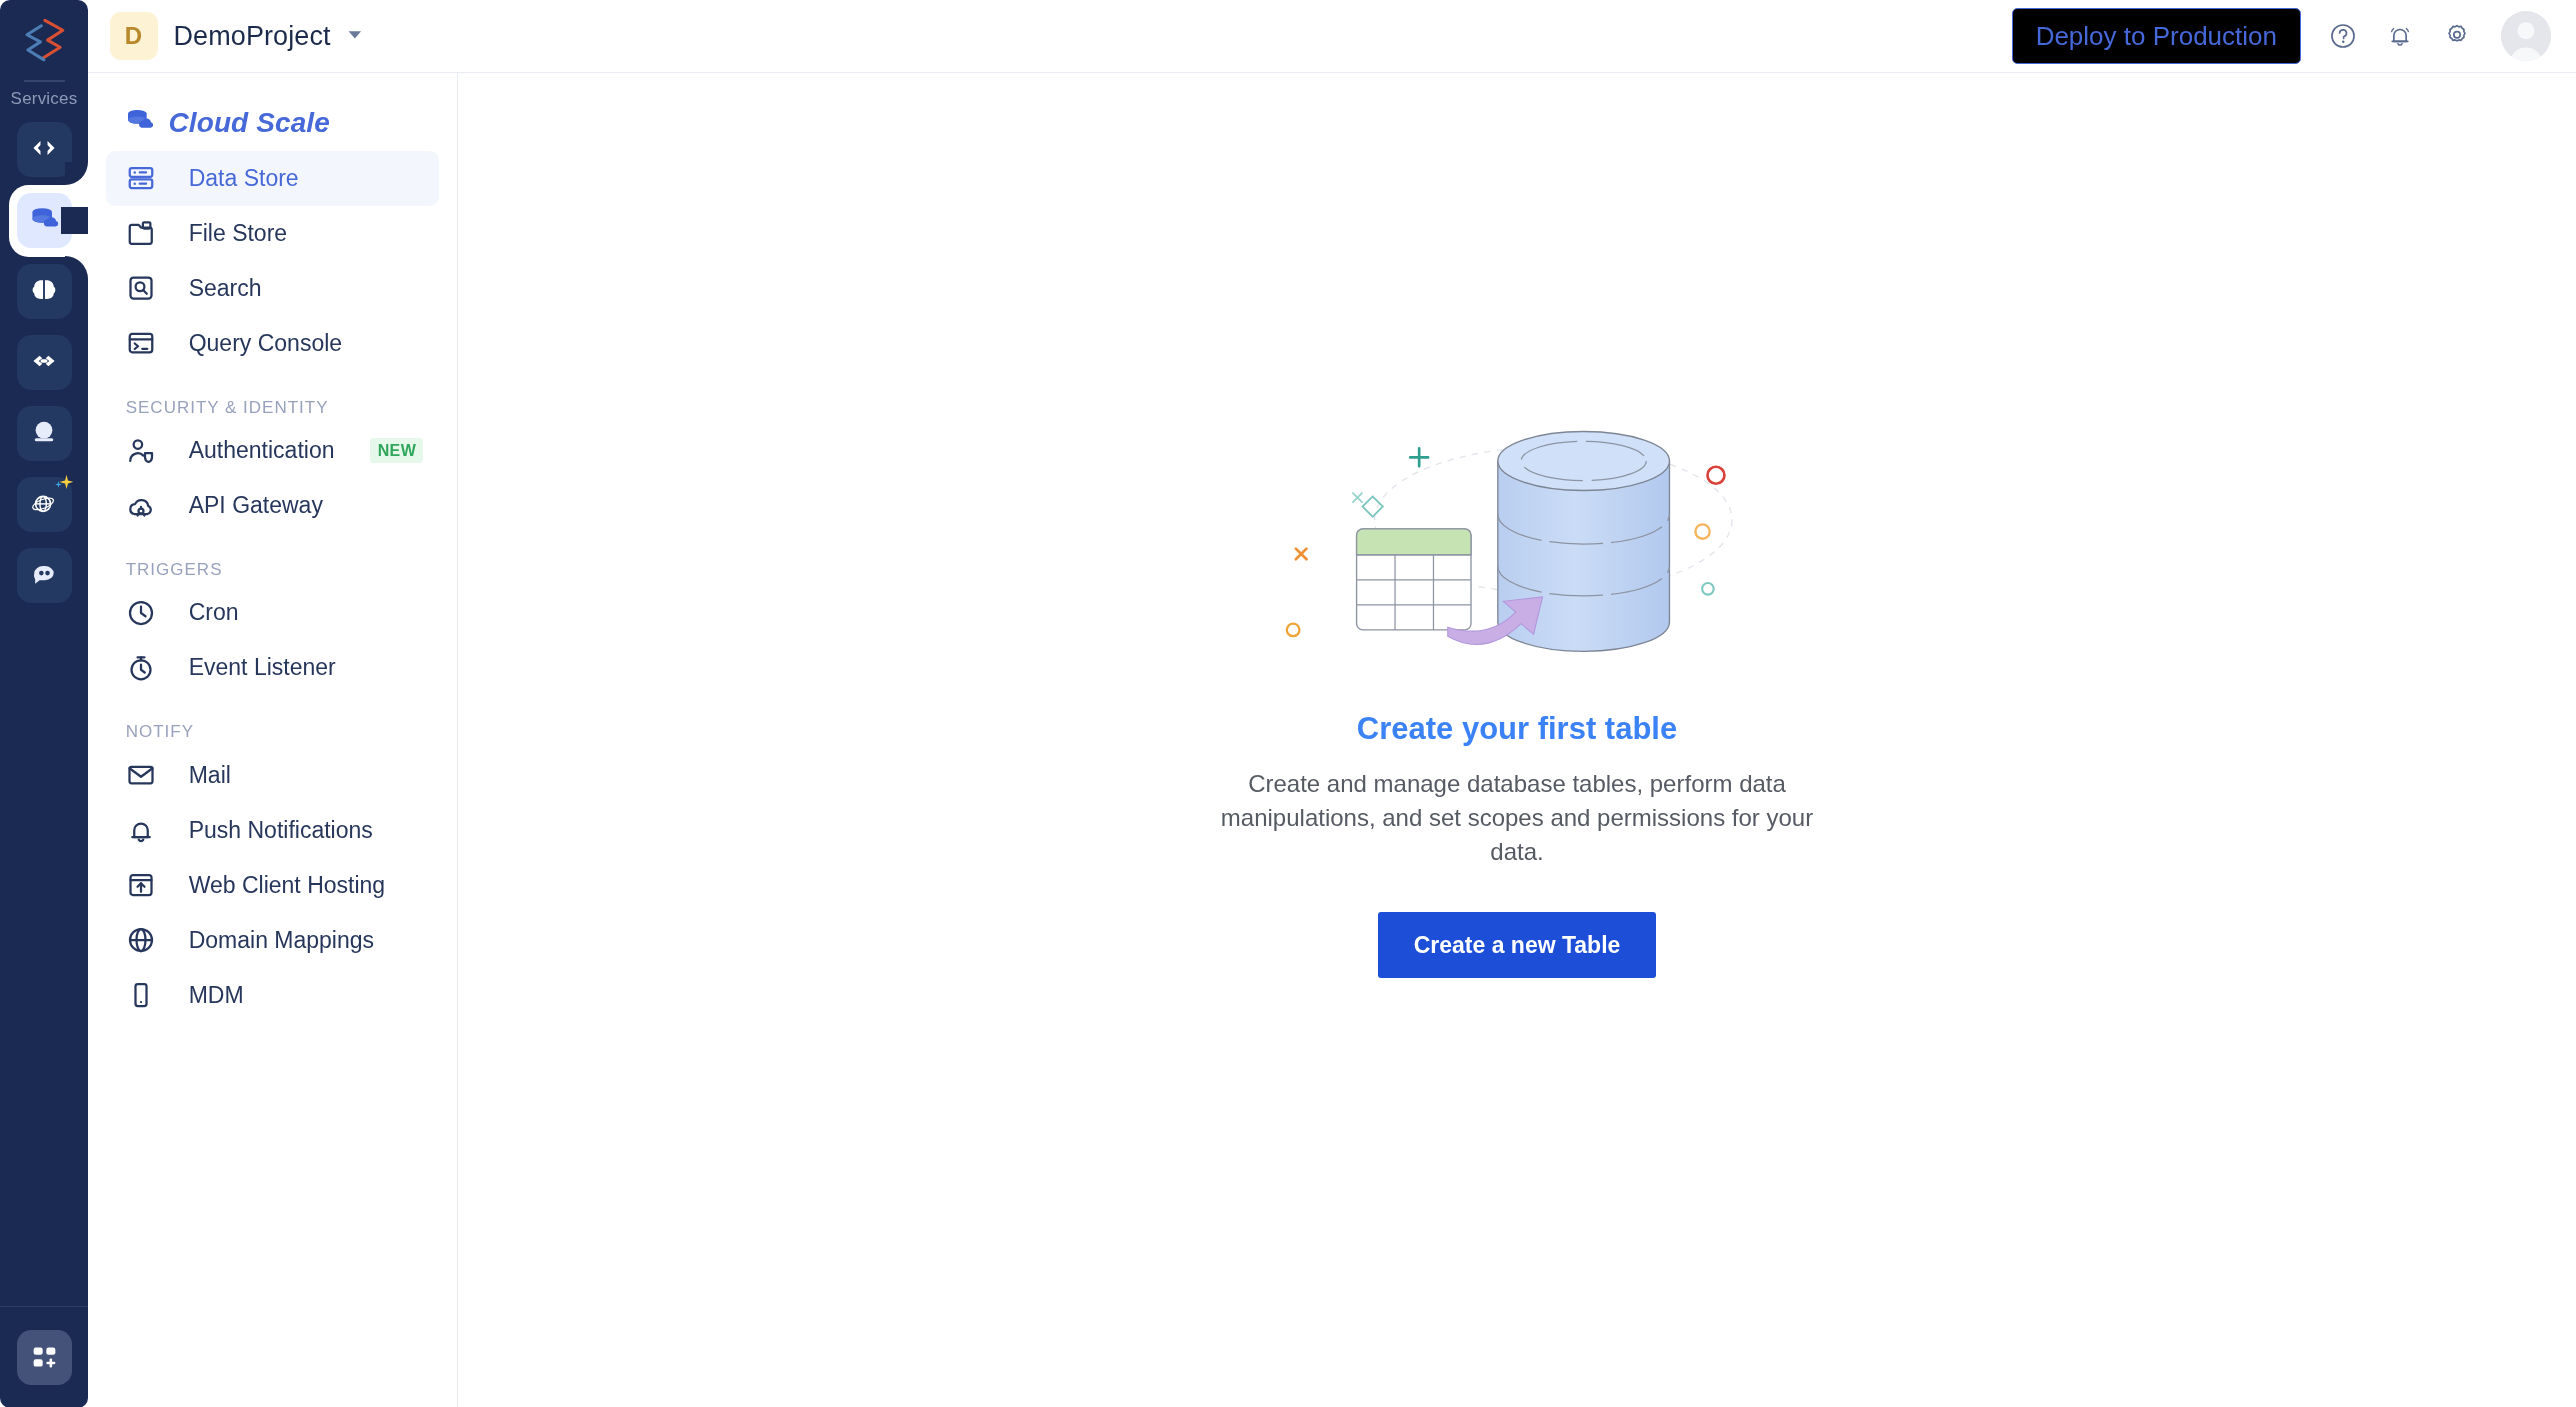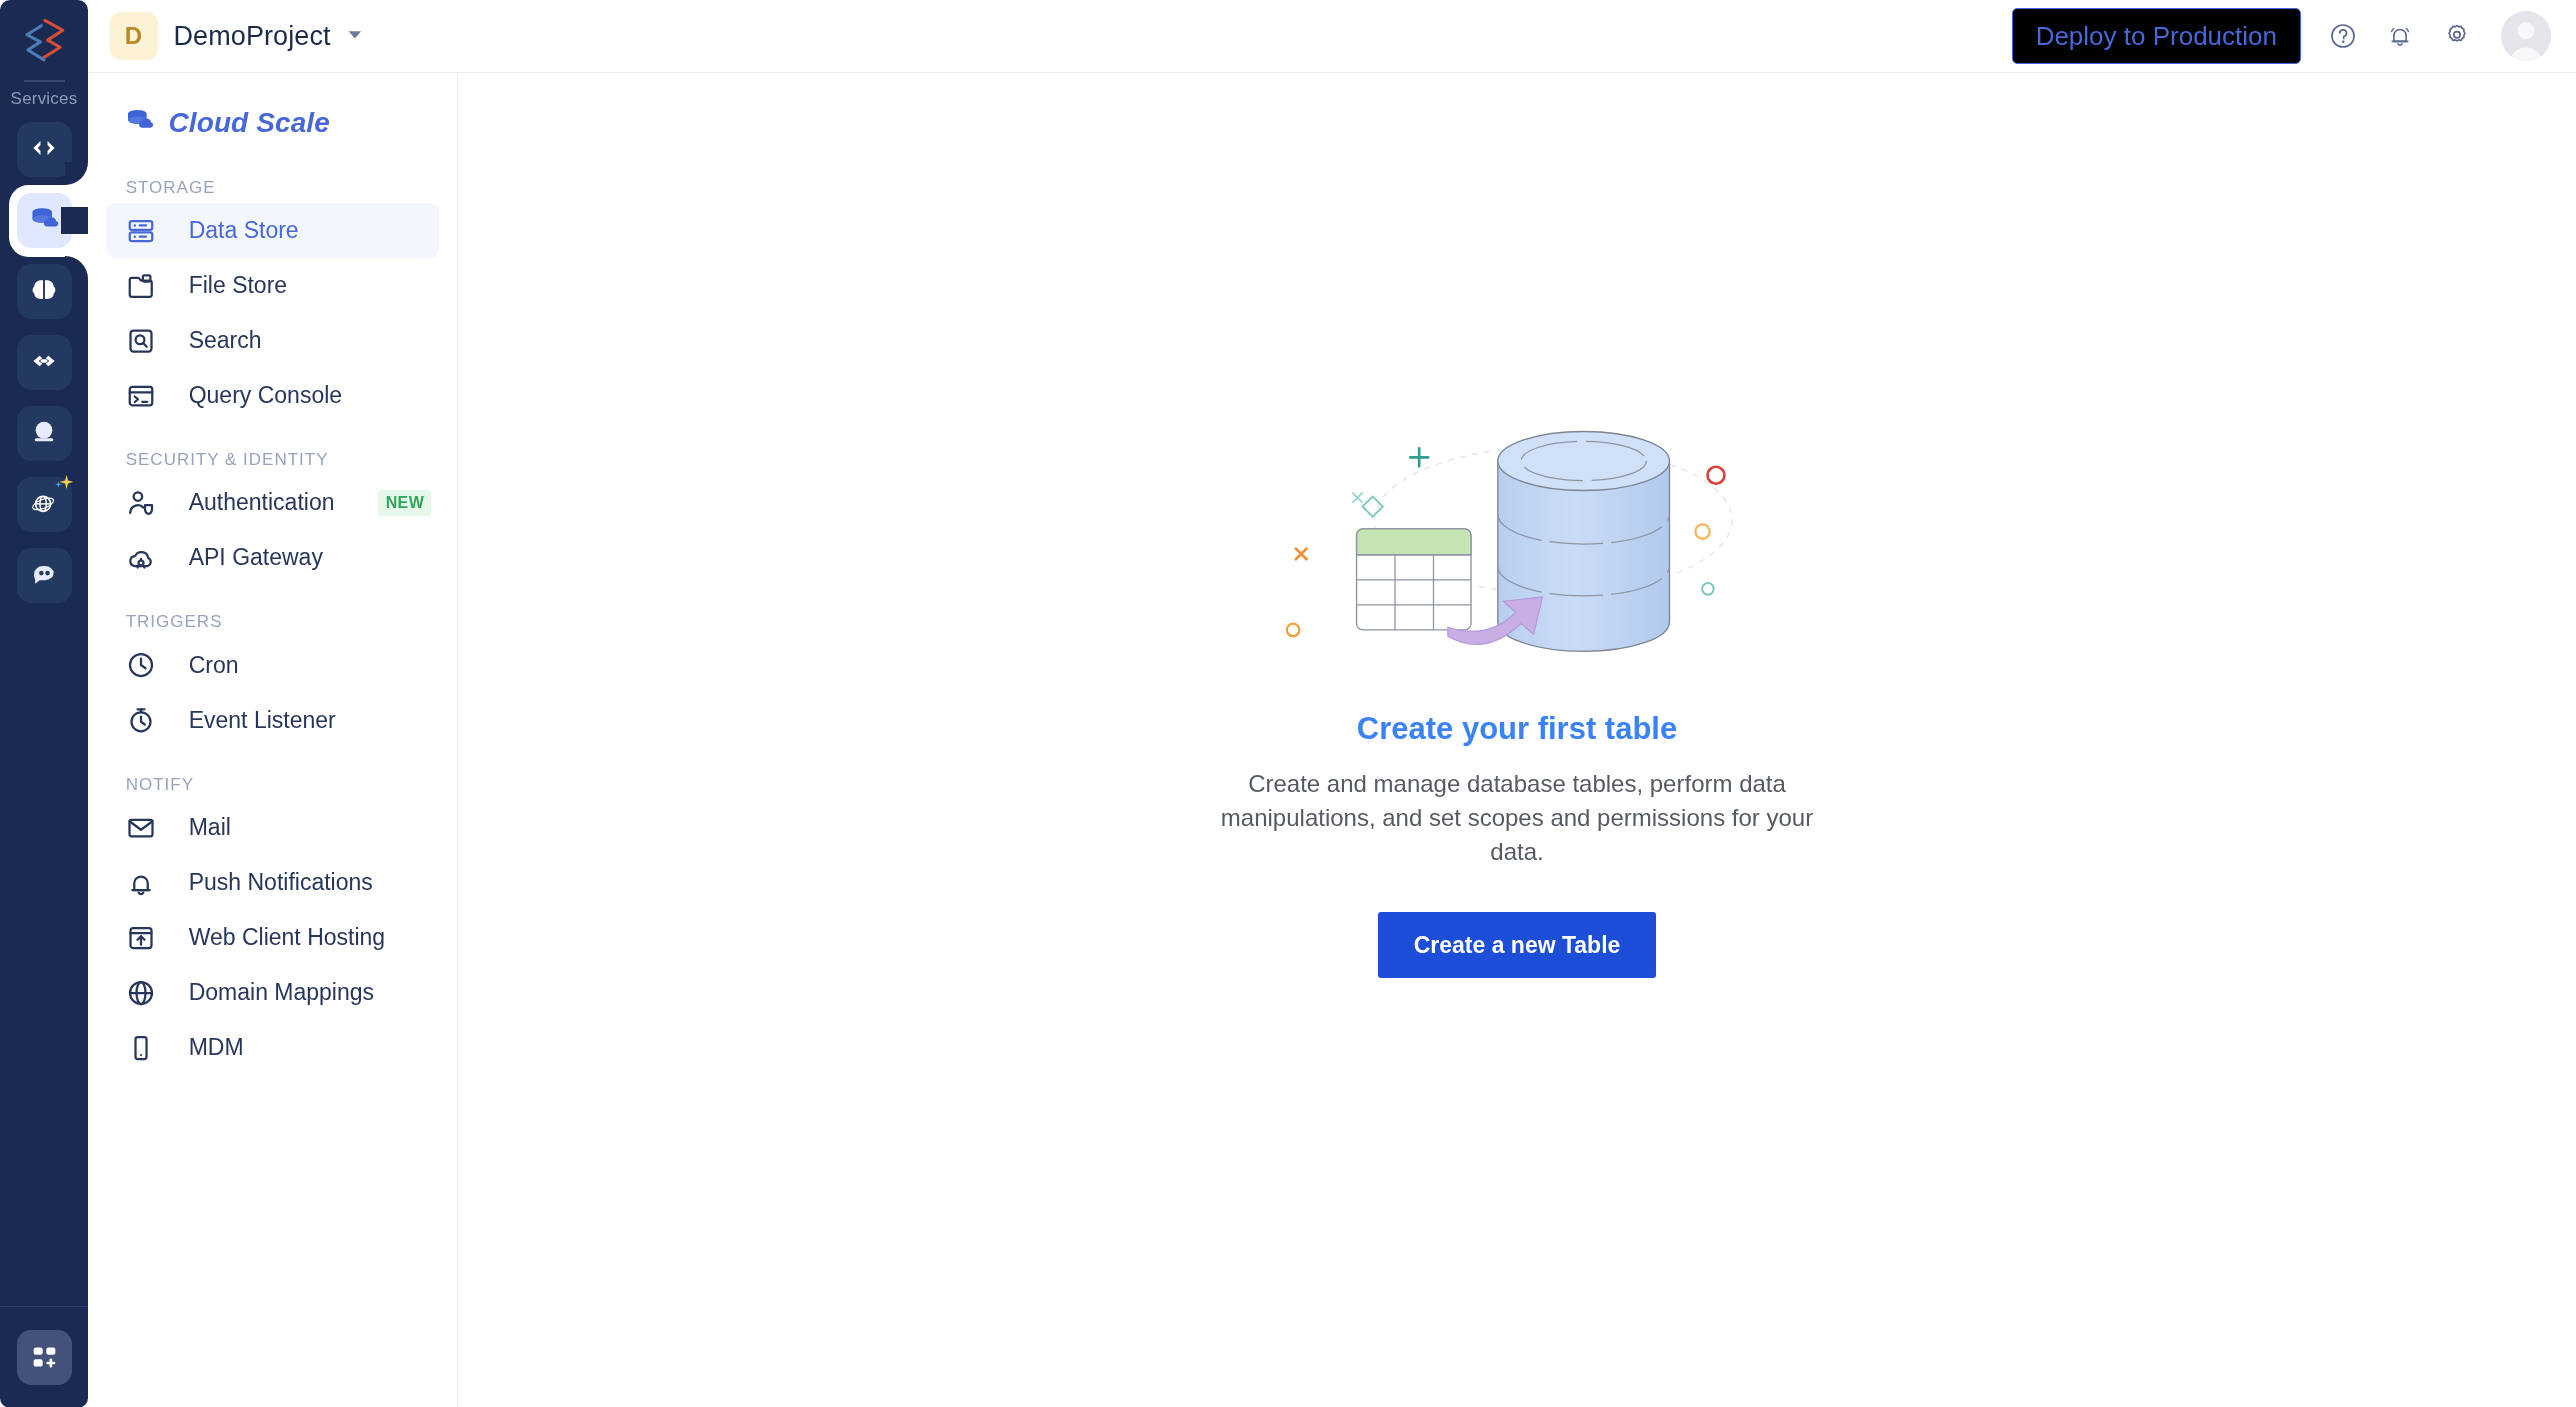--- a/index.html
+++ b/index.html
@@ -133,21 +133,21 @@
     display: flex; align-items: center; gap: 33px;
     height: 55px; padding: 0 19.7px; border-radius: 9px;
     cursor: pointer;
   }
   .nav-item .ni-label { font-size: 23px; color: #27365b; white-space: nowrap; }
   .nav-item.active { background: #f4f6fd; }
   .nav-item.active .ni-label { color: #4668d8; }
   .nav-icon { width: 30px; height: 30px; flex: 0 0 30px; display: flex; align-items: center; justify-content: center; }
   .badge-new {
     background: #e5f8ea; color: #2fa65a; font-size: 16px; font-weight: bold;
-    padding: 3.6px 7.2px; border-radius: 3.6px; letter-spacing: 0.4px; margin-left: 11px;
+    padding: 3.6px 7.2px; border-radius: 3.6px; letter-spacing: 0.4px; margin-left: 3px;
   }
 
   
   .content {
     flex: 1; min-width: 0;
     display: flex; flex-direction: column; align-items: center;
     padding-top: 295px;
   }
   .illus { width: 465px; height: 295px; }
   .empty-title {
@@ -338,21 +338,20 @@
               <ellipse cx="15" cy="9.5" rx="10.5" ry="4" fill="#3f63d8"></ellipse>
               <path d="M4.5 9.5 v7.5 a10.5 4 0 0 0 21 0 v-7.5" fill="#3f63d8"></path>
               <ellipse cx="15" cy="17" rx="10.5" ry="4" fill="#5578e0"></ellipse>
               <path d="M20 25.5 a3.9 3.9 0 0 1 .6 -7.7 a5.3 5.3 0 0 1 9.8 1.6 a3.1 3.1 0 0 1 -.6 6.1 z" fill="#3f63d8"></path>
             </svg>
           </span>
           <span class="svc-title-text">Cloud Scale</span>
         </div>
 
         <div id="nav-groups">
-            <div class="nav-group-label">STORAGE</div>
             <div class="nav-item active">
               <span class="nav-icon">
                 <svg width="30" height="30" viewBox="0 0 24 24">
                   <rect x="3" y="4" width="18" height="7" rx="1.6" fill="none" stroke="#4668d8" stroke-width="1.8" stroke-linecap="round" stroke-linejoin="round"></rect>
                   <rect x="3" y="13" width="18" height="7" rx="1.6" fill="none" stroke="#4668d8" stroke-width="1.8" stroke-linecap="round" stroke-linejoin="round"></rect>
                   <circle cx="7" cy="7.5" r="1" fill="#4668d8"></circle>
                   <circle cx="7" cy="16.5" r="1" fill="#4668d8"></circle>
                   <line x1="11" y1="7.5" x2="16" y2="7.5" fill="none" stroke="#4668d8" stroke-width="1.8" stroke-linecap="round" stroke-linejoin="round"></line>
                   <line x1="11" y1="16.5" x2="16" y2="16.5" fill="none" stroke="#4668d8" stroke-width="1.8" stroke-linecap="round" stroke-linejoin="round"></line>
                 </svg>

